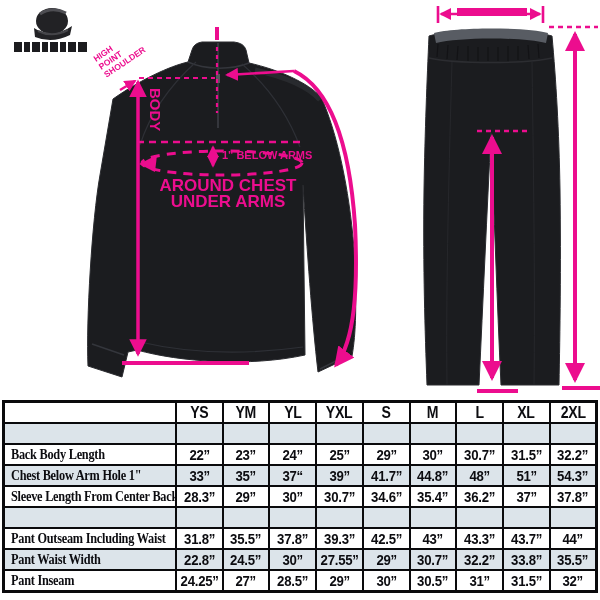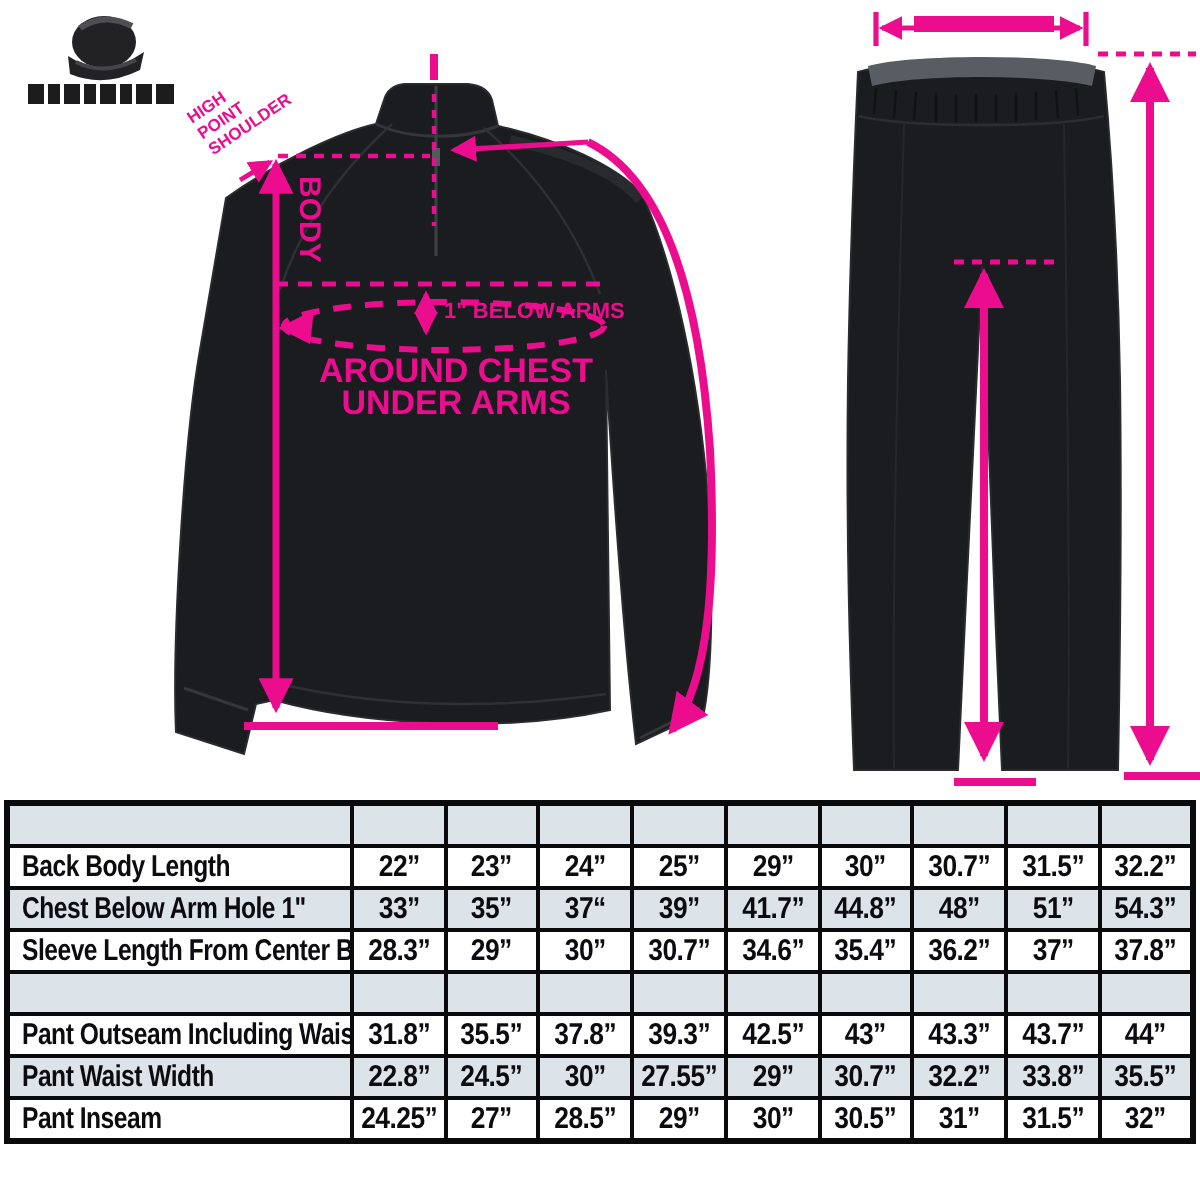--- a/index.html
+++ b/index.html
@@ -6,21 +6,21 @@
   .stage{position:relative;width:600px;height:600px;background:#ffffff;overflow:hidden;
          font-family:"Liberation Sans",sans-serif;}
   .diagram{position:absolute;left:0;top:0;}
   
   .size-table{position:absolute;left:2px;top:400px;width:596px;border-collapse:collapse;
               table-layout:fixed;border:3px solid #0a0a0c;background:#fff;}
   .size-table td,.size-table th{border:2px solid #0a0a0c;height:19px;padding:0 1px;
               text-align:center;color:#0c0c10;font-weight:bold;font-size:15px;
               white-space:nowrap;overflow:hidden;}
   .size-table th{font-size:16px;}
-  .size-table .lbl{width:163px;text-align:left;padding-left:6px;}
+  .size-table .lbl{width:163px;text-align:left;padding-left:6px;font-family:Liberation Serif, serif;}
   tr.blue td,tr.blue th{background:#dce4ea;}
   tr.white td,tr.white th{background:#ffffff;}
   .sq{display:inline-block;transform:scaleX(.82);transform-origin:0 50%;white-space:nowrap;letter-spacing:-.3px;}
   .sqc{display:inline-block;transform:scaleX(.88);white-space:nowrap;letter-spacing:-.3px;}
   
   .an{fill:#ec0d8e;font-weight:bold;font-family:"Liberation Sans",sans-serif;}
 </style>
 </head>
 <body>
 
@@ -123,20 +123,32 @@
       <line x1="575" y1="34" x2="575" y2="380" stroke-width="4" marker-start="url(#arr)" marker-end="url(#arr)"></line>
       <line x1="562" y1="388" x2="600" y2="388" stroke-width="4"></line>
       <line x1="477" y1="131" x2="527" y2="131" stroke-width="2.4" stroke-dasharray="5 4"></line>
       <line x1="492" y1="137" x2="492" y2="378" stroke-width="4" marker-start="url(#arr)" marker-end="url(#arr)"></line>
       <line x1="477" y1="391" x2="518" y2="391" stroke-width="4"></line>
     </g>
   </svg>
 
   <table class="size-table">
     <tbody>
+        <tr class="white">
+      <th class="lbl"></th>
+      <th><span class="sqc">YS</span></th>
+      <th><span class="sqc">YM</span></th>
+      <th><span class="sqc">YL</span></th>
+      <th><span class="sqc">YXL</span></th>
+      <th><span class="sqc">S</span></th>
+      <th><span class="sqc">M</span></th>
+      <th><span class="sqc">L</span></th>
+      <th><span class="sqc">XL</span></th>
+      <th><span class="sqc">2XL</span></th>
+    </tr>
     <tr class="blue">
       <td class="lbl"></td>
           <td></td>
           <td></td>
           <td></td>
           <td></td>
           <td></td>
           <td></td>
           <td></td>
           <td></td>

